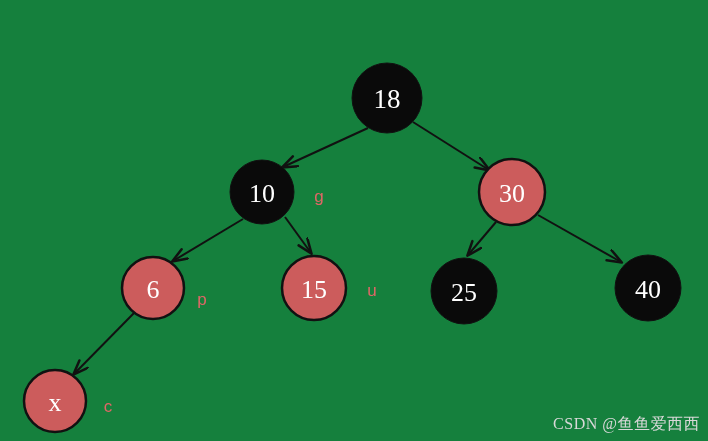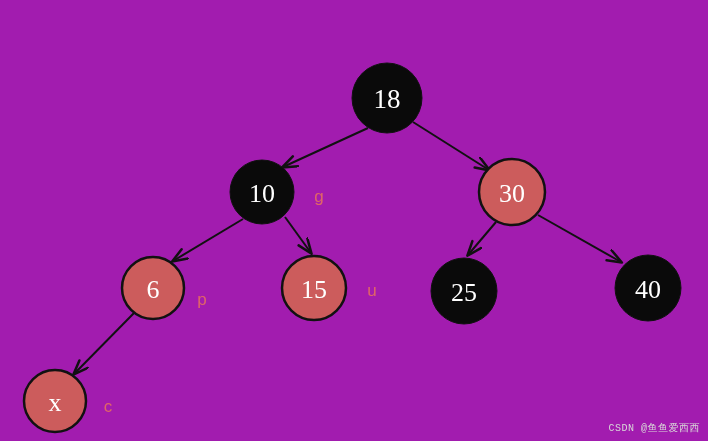--- a/index.html
+++ b/index.html
@@ -7,21 +7,21 @@
     padding: 0;
     background: #ffffff;
   }
   body {
     font-family: "Liberation Sans", sans-serif;
   }
   #canvas {
     position: relative;
     width: 708px;
     height: 441px;
-    background: #a21caf;
+    background: #15803d;
     overflow: hidden;
   }
   #tree-svg {
     position: absolute;
     left: 0;
     top: 0;
     width: 708px;
     height: 441px;
   }
   .node-text {
@@ -32,22 +32,22 @@
   }
   .node-label {
     font-family: "Liberation Sans", sans-serif;
     text-anchor: middle;
     dominant-baseline: central;
   }
   .watermark {
     position: absolute;
     right: 8px;
     bottom: 6px;
-    font-family: Liberation Mono, monospace;
-    font-size: 10px;
+    font-family: Liberation Serif, serif;
+    font-size: 16px;
     color: #d8d8d8;
     letter-spacing: 0.5px;
     white-space: nowrap;
     user-select: none;
   }
 </style>
 </head>
 <body>
 
 <div id="canvas">

